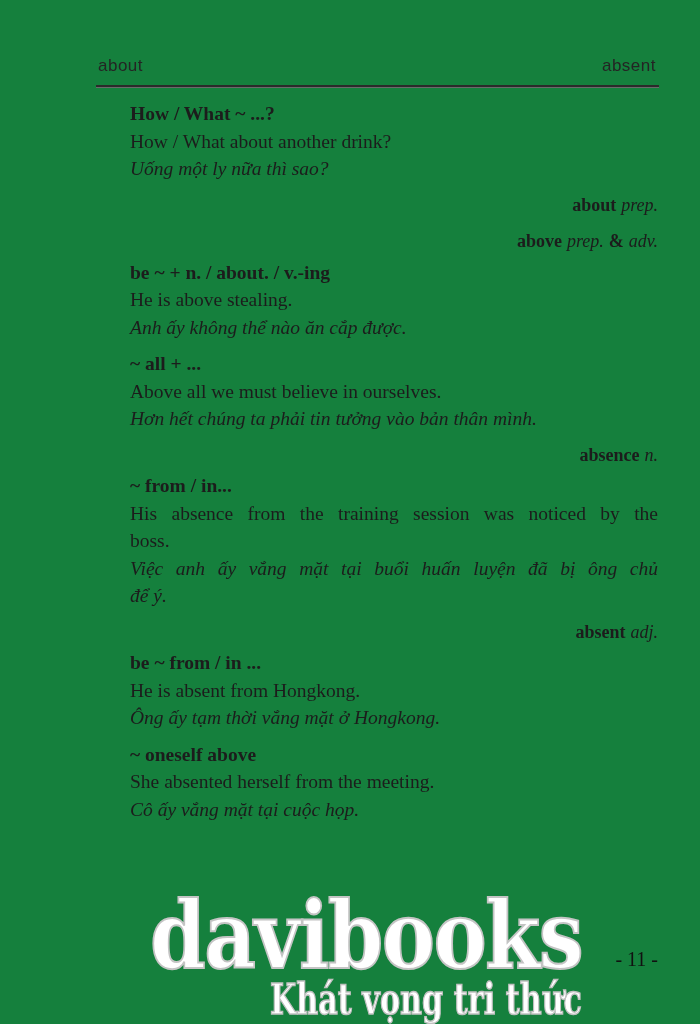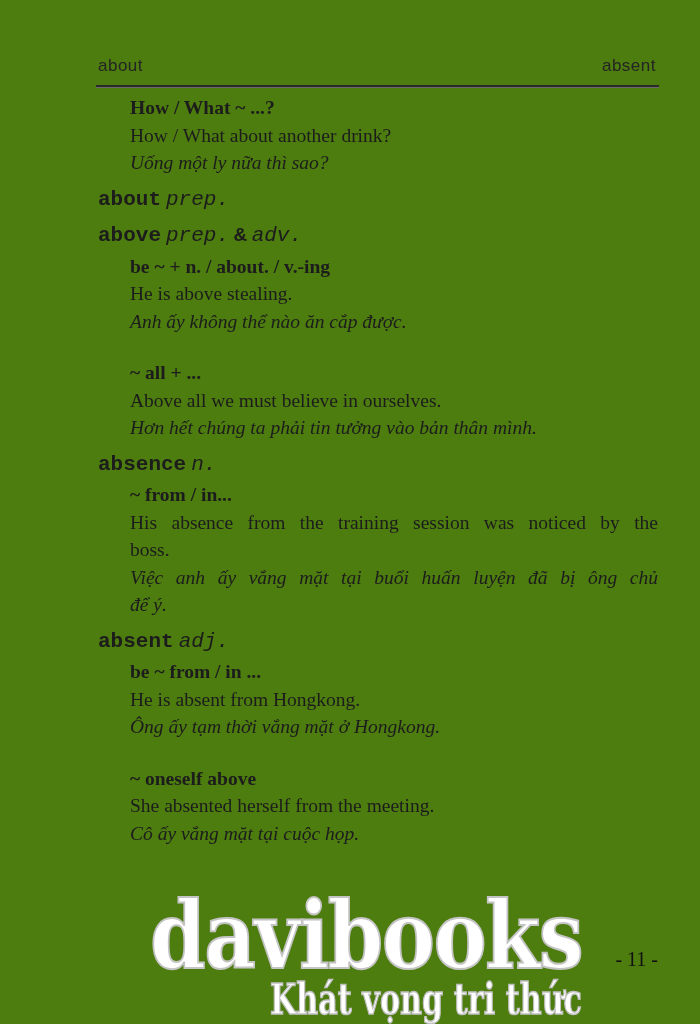--- a/index.html
+++ b/index.html
@@ -1,20 +1,20 @@
 <!DOCTYPE html>
 <html><head>
 <meta charset="utf-8">
 <style>
   html, body { margin: 0; padding: 0; background: #ffffff; }
   .page {
     position: relative;
     width: 700px;
     height: 1024px;
-    background: #4d7c0f;
+    background: #15803d;
     overflow: hidden;
     font-family: "Liberation Serif", "DejaVu Serif", serif;
     color: #1c1c1c;
   }
   
   .running-head {
     position: absolute;
     top: 56px; left: 98px; right: 44px;
     display: flex;
     justify-content: space-between;
@@ -33,37 +33,38 @@
   }
   
   .content {
     position: absolute;
     top: 90px; left: 98px; right: 42px;
     font-size: 19.5px;
     line-height: 27.5px;
     z-index: 2;
   }
   .entry { margin-top: 9px; }
-  .entry.first { margin-top: 4px; }
+  .entry.first { margin-top: 10px; }
   .headword-line {
-    font-family: Liberation Mono, monospace;
+    font-family: Liberation Serif, serif;
     font-weight: bold;
-    font-size: 21px;
+    font-size: 18px;
+    text-align: right;
   }
   .pos {
     font-weight: normal;
     font-style: italic;
     margin-left: 5px;
   }
   .pos-amp {
     font-weight: bold;
     font-style: normal;
     margin-left: 5px;
   }
-  .sense { padding-left: 32px; margin-top: 24px; }
+  .sense { padding-left: 32px; margin-top: 9px; }
   .headword-line + .sense { margin-top: 3px; }
   .pattern { font-weight: bold; }
   .example-line { font-weight: normal; }
   .translation-line { font-style: italic; }
   .just { text-align: justify; text-align-last: justify; }
   
   .page-number {
     position: absolute;
     top: 948px; left: 98px; right: 42px;
     text-align: right;

